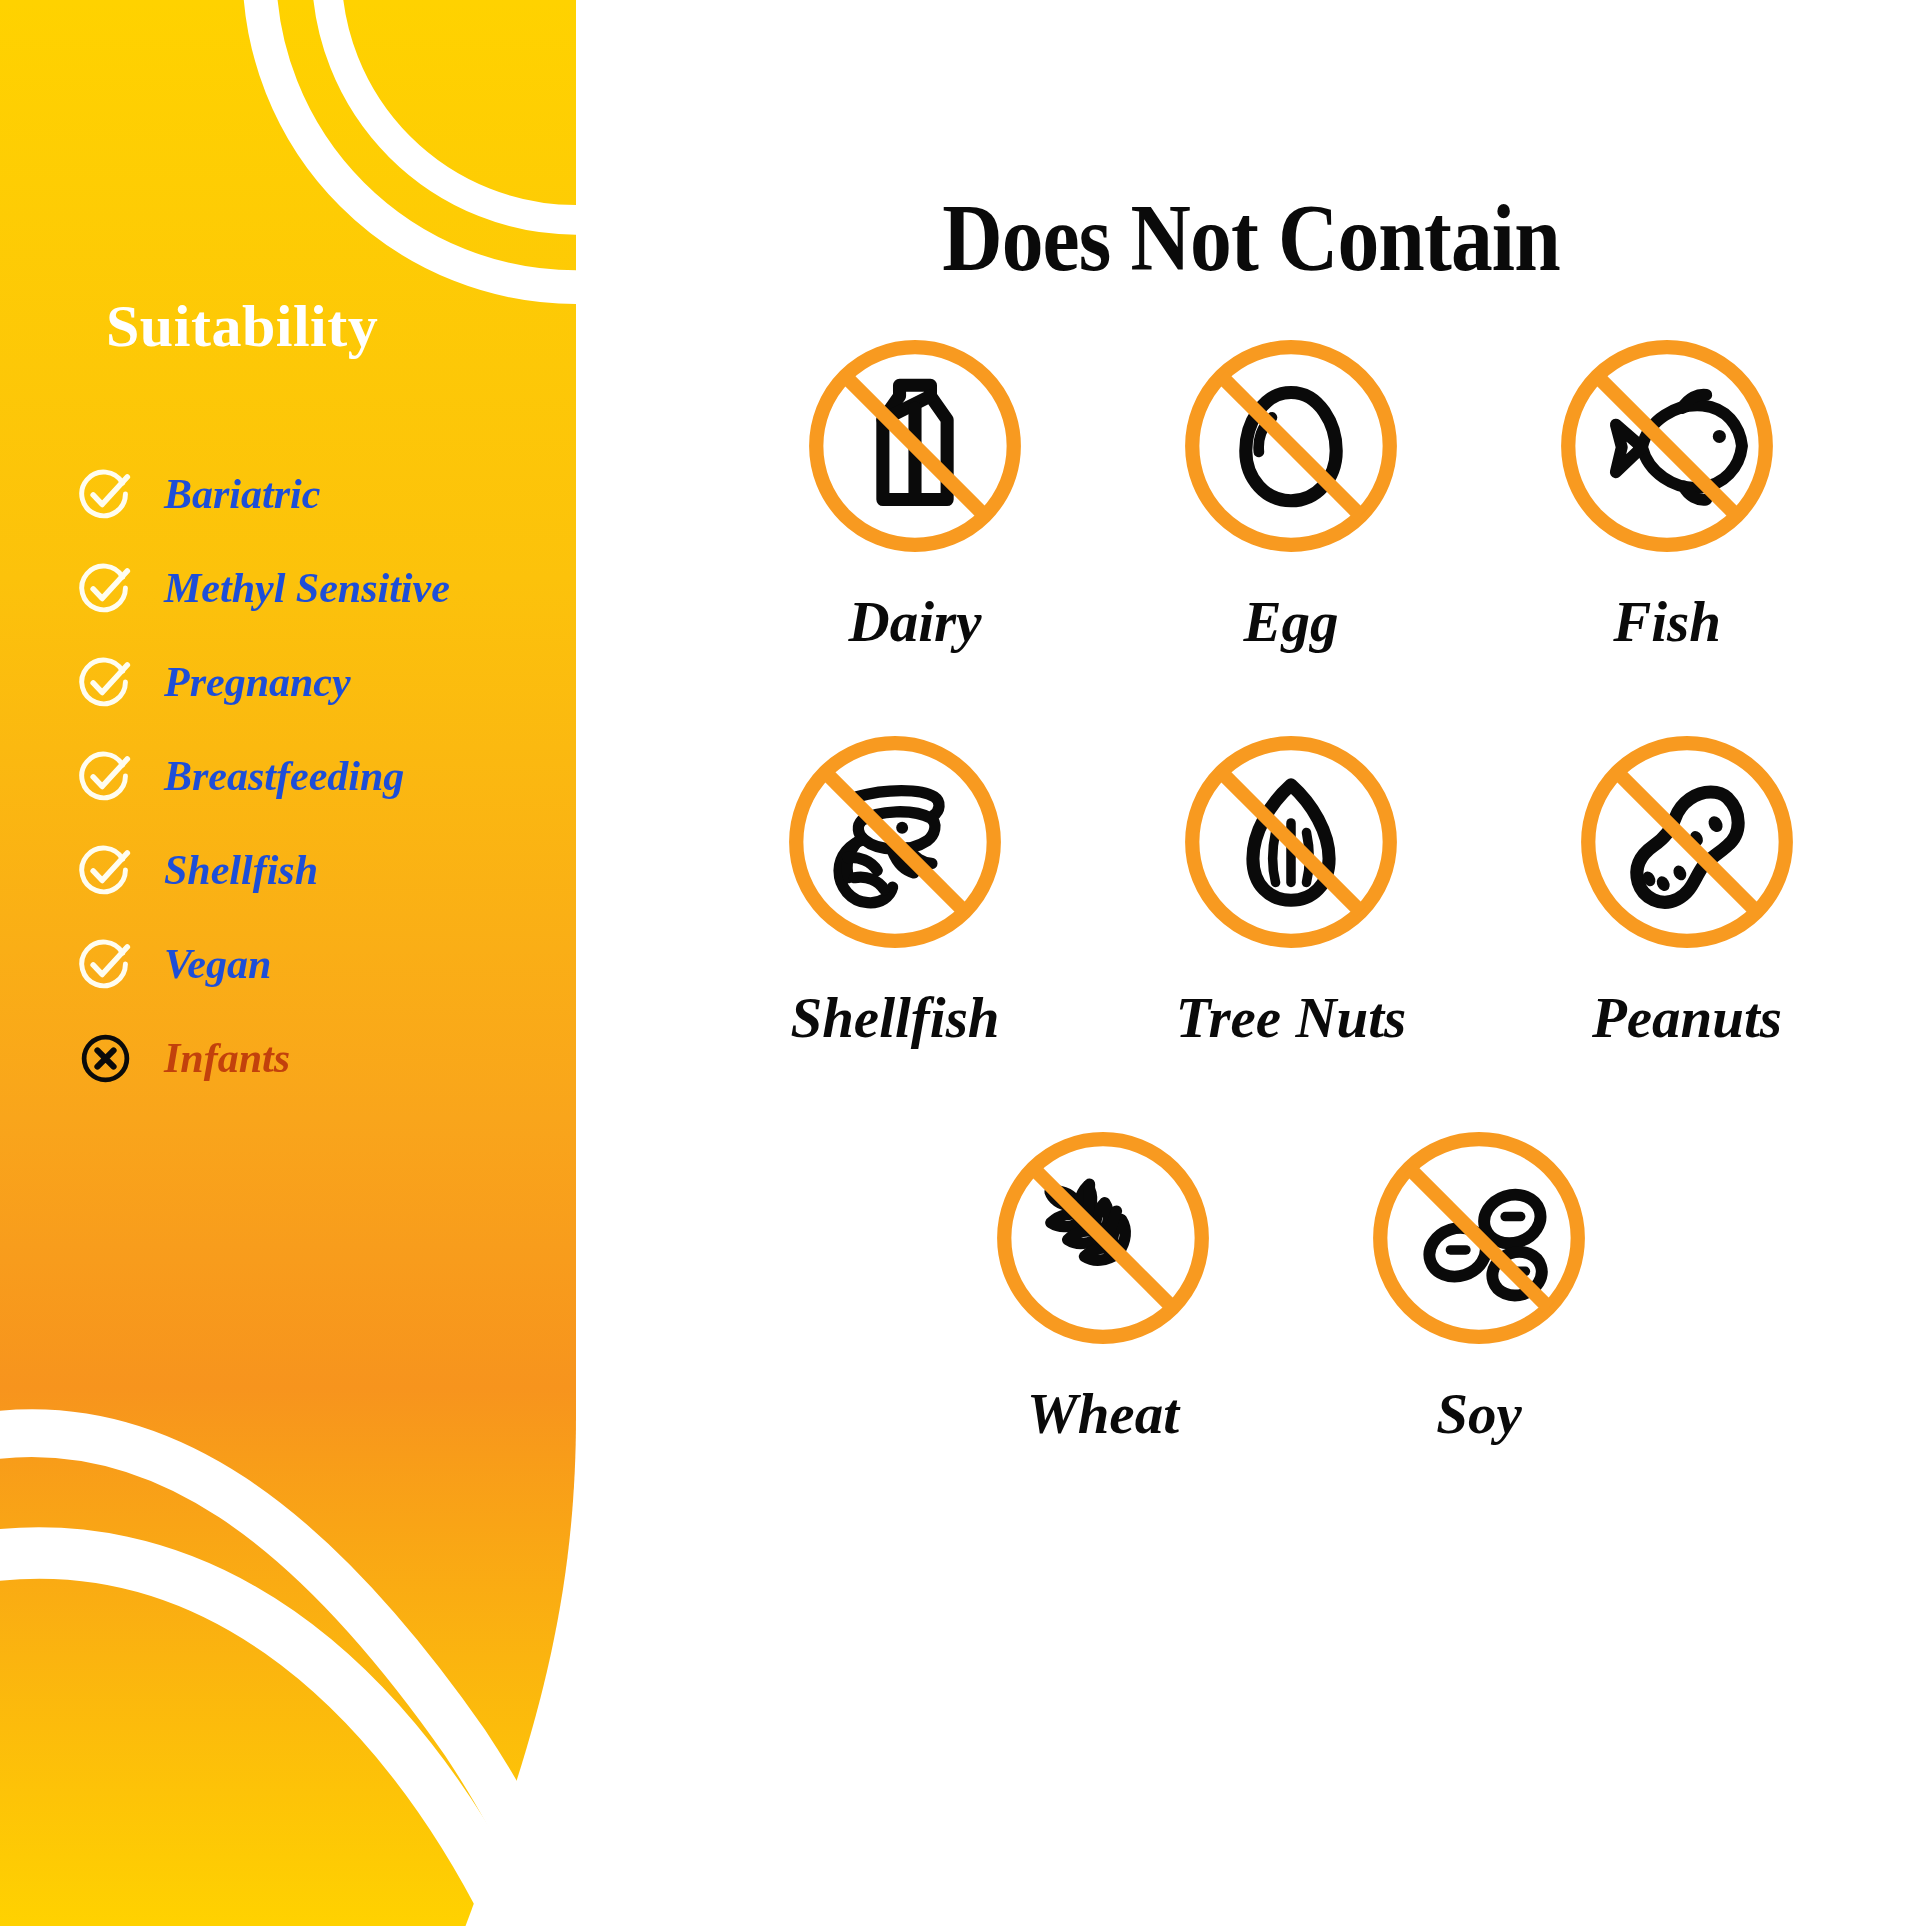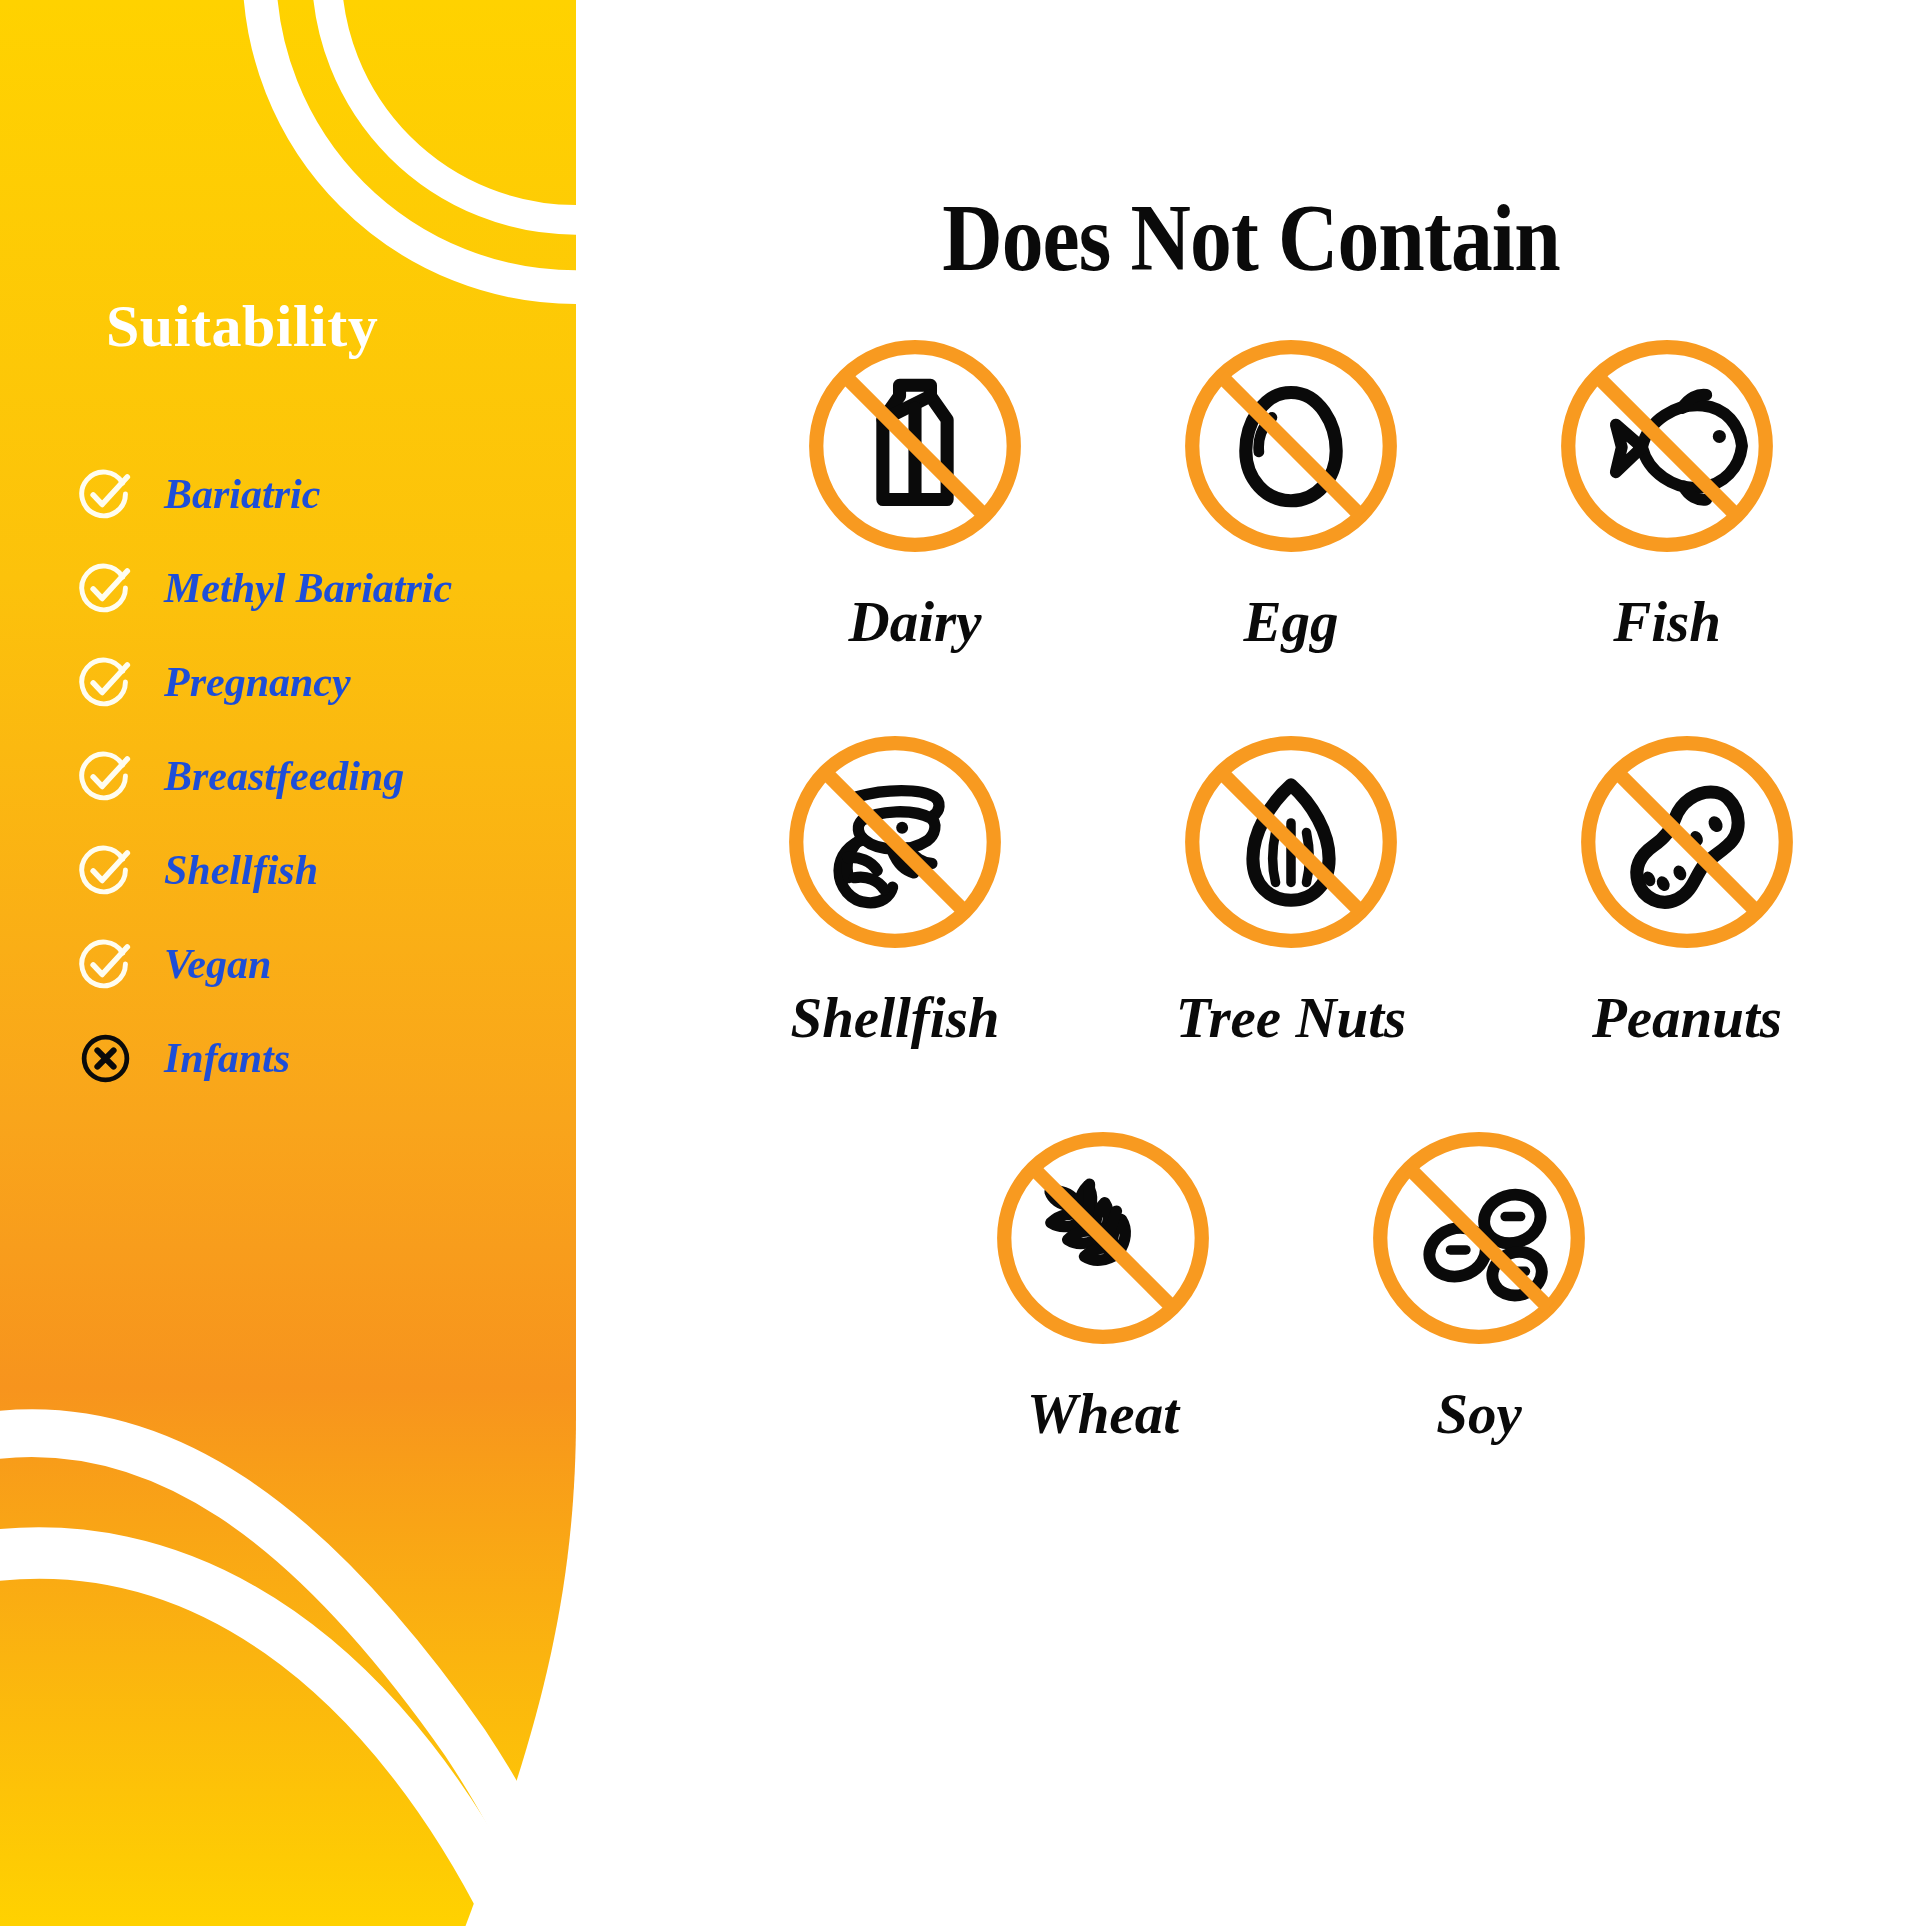--- a/index.html
+++ b/index.html
@@ -41,21 +41,21 @@
   .suit-icon{
     width:57px;height:57px;flex:0 0 57px;margin-right:30px;position:relative;
   }
   .suit-icon svg{display:block;width:57px;height:57px;overflow:visible;}
   .suit-label{
     font-family:"Liberation Serif", serif;
     font-style:italic;font-weight:bold;
     font-size:42px;color:#1d4ed8;white-space:nowrap;
     line-height:1;
   }
-  .suit-item.denied .suit-label{color:#1d4ed8;}
+  .suit-item.denied .suit-label{color:#c2410c;}
 
   
   .panel{
     position:absolute;left:576px;top:0;width:1494px;height:1927px;
     background:#ffffff;
   }
   .panel-title{
     position:absolute;left:0;top:183px;width:1350px;
     text-align:center;
     font-family:"Liberation Serif", serif;
@@ -141,21 +141,21 @@
           <span class="suit-label">Bariatric</span>
         </div>
 
         <div class="suit-item">
           <span class="suit-icon">
             <svg viewBox="0 0 60 60">
               <path d="M48,18 A23,23 0 1 0 51,29.5" fill="none" stroke="#FFFDF0" stroke-width="5.2" stroke-linecap="round"></path>
               <path d="M17,30.5 L26.5,40.5 L53,11.5" fill="none" stroke="#FFFDF0" stroke-width="5.8" stroke-linecap="round" stroke-linejoin="round"></path>
             </svg>
           </span>
-          <span class="suit-label">Methyl Bariatric</span>
+          <span class="suit-label">Methyl Sensitive</span>
         </div>
 
         <div class="suit-item">
           <span class="suit-icon">
             <svg viewBox="0 0 60 60">
               <path d="M48,18 A23,23 0 1 0 51,29.5" fill="none" stroke="#FFFDF0" stroke-width="5.2" stroke-linecap="round"></path>
               <path d="M17,30.5 L26.5,40.5 L53,11.5" fill="none" stroke="#FFFDF0" stroke-width="5.8" stroke-linecap="round" stroke-linejoin="round"></path>
             </svg>
           </span>
           <span class="suit-label">Pregnancy</span>

